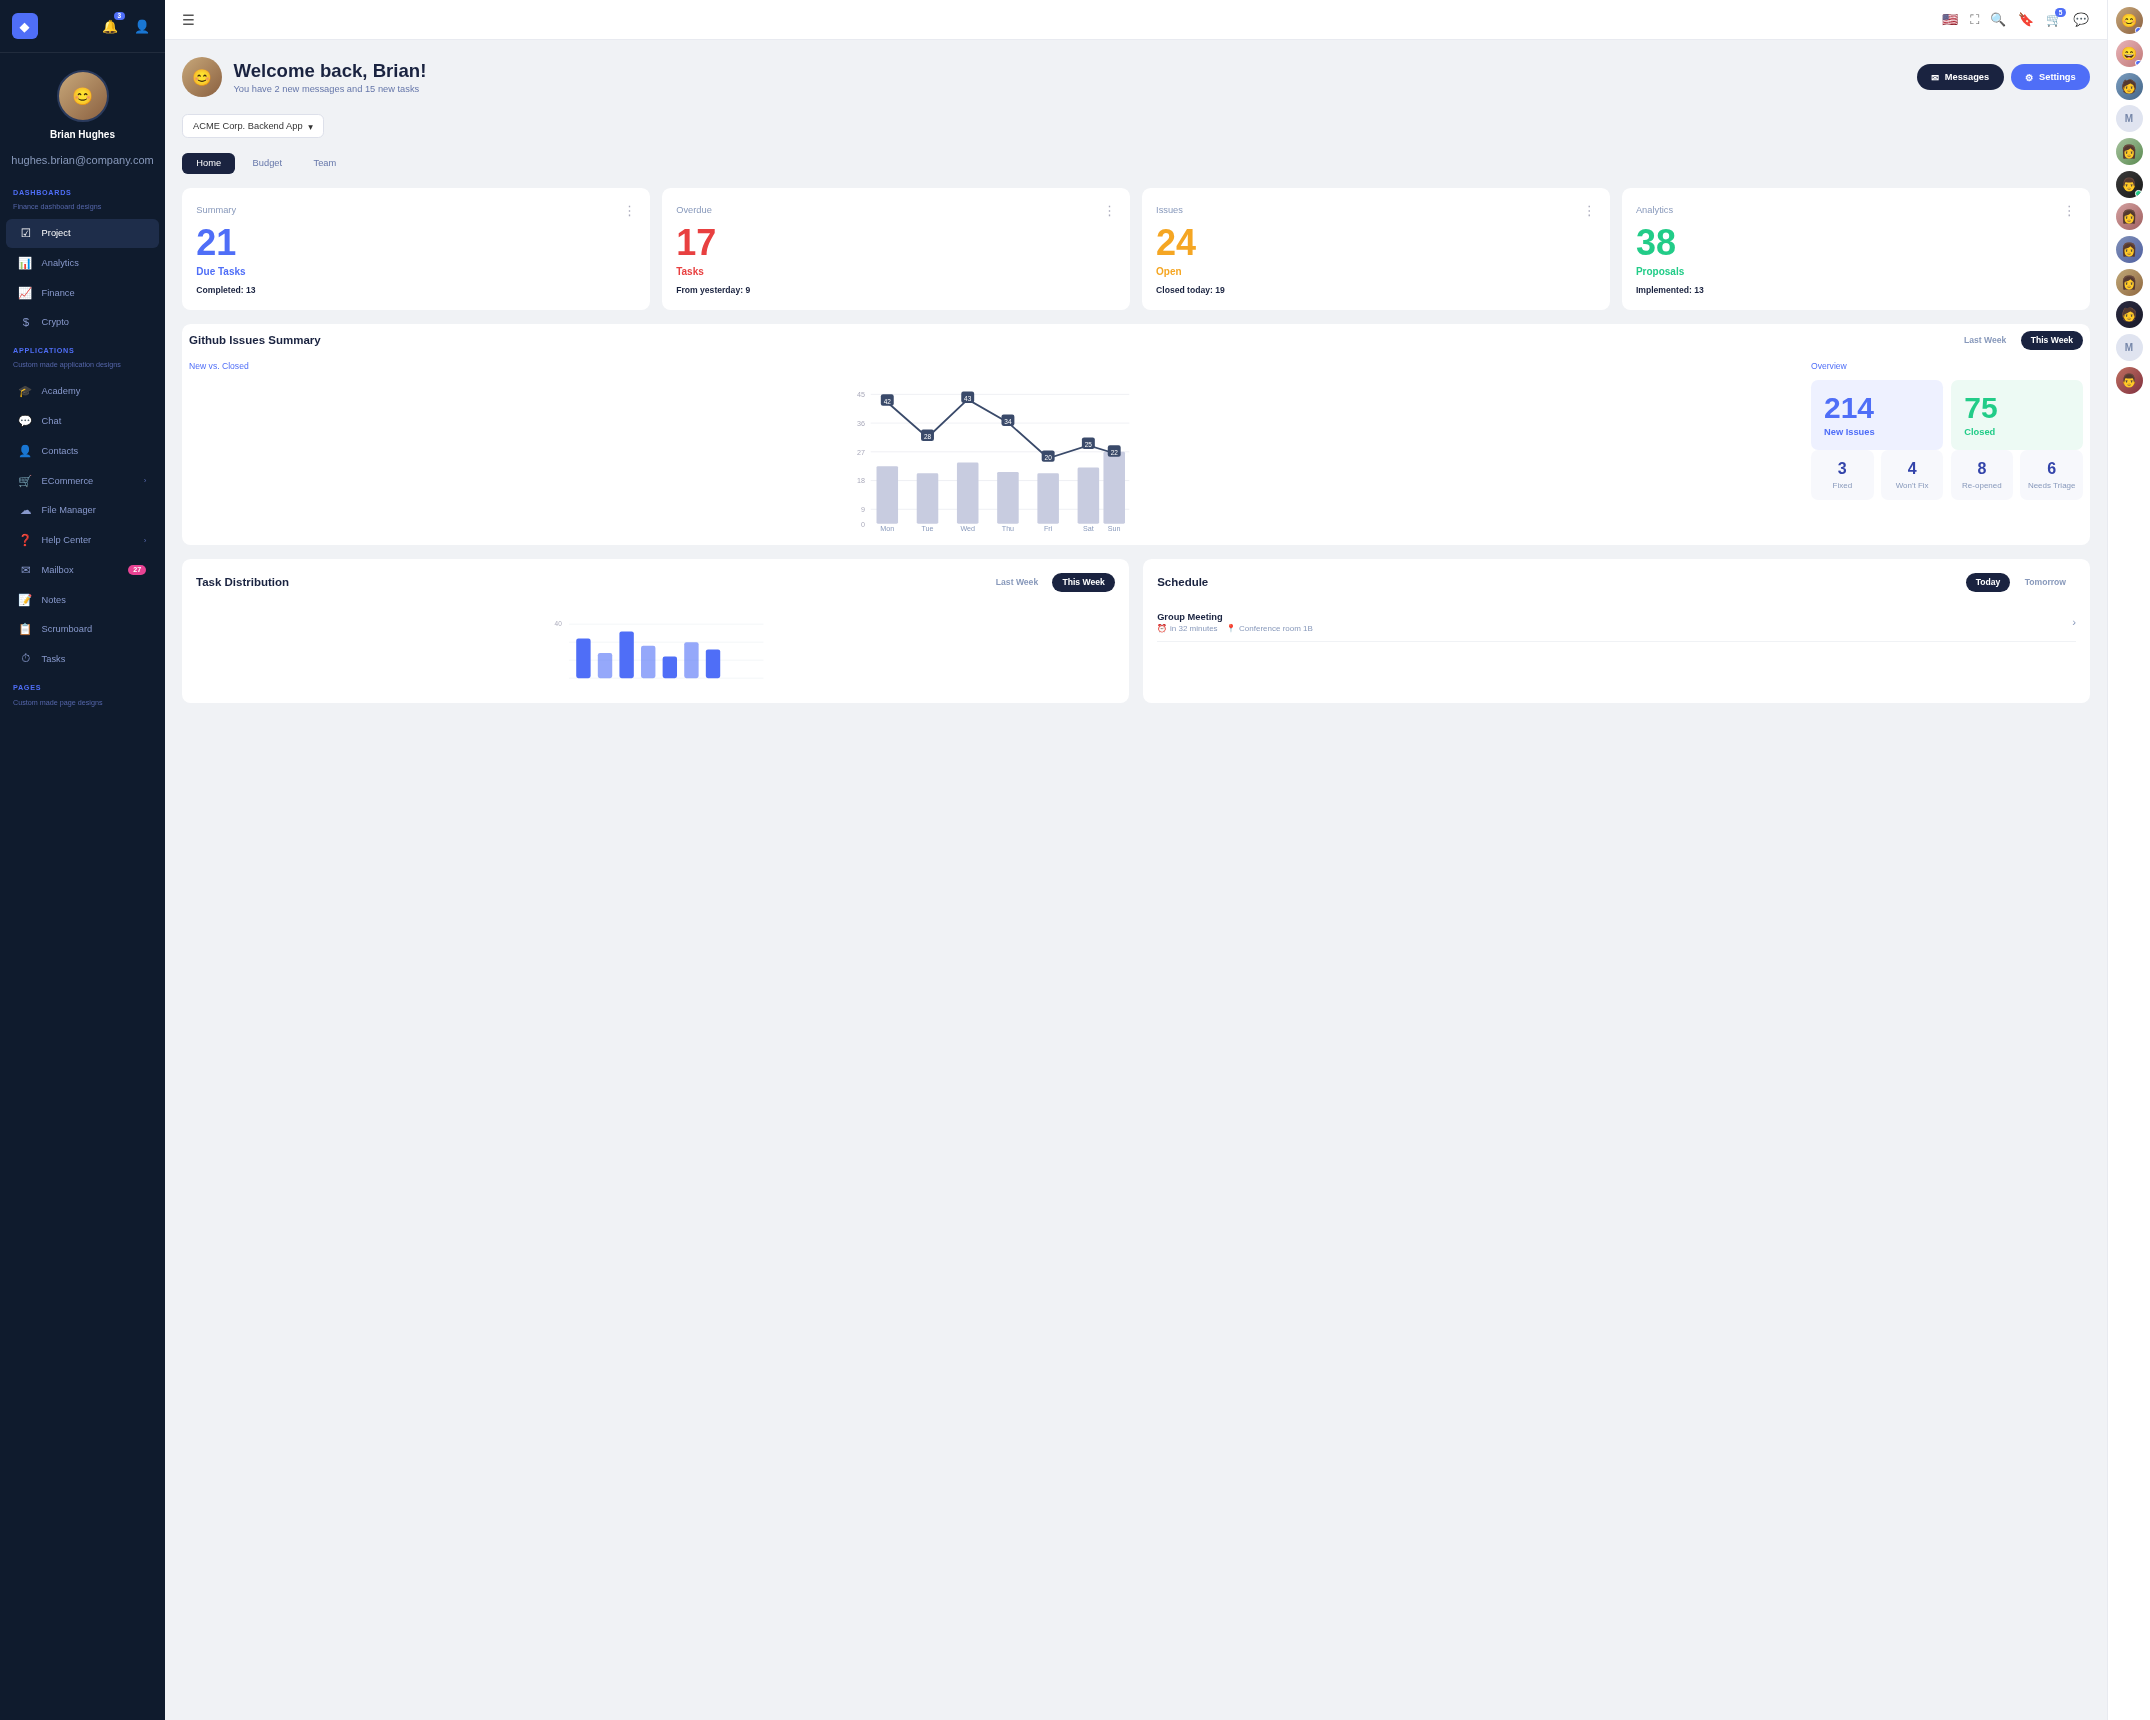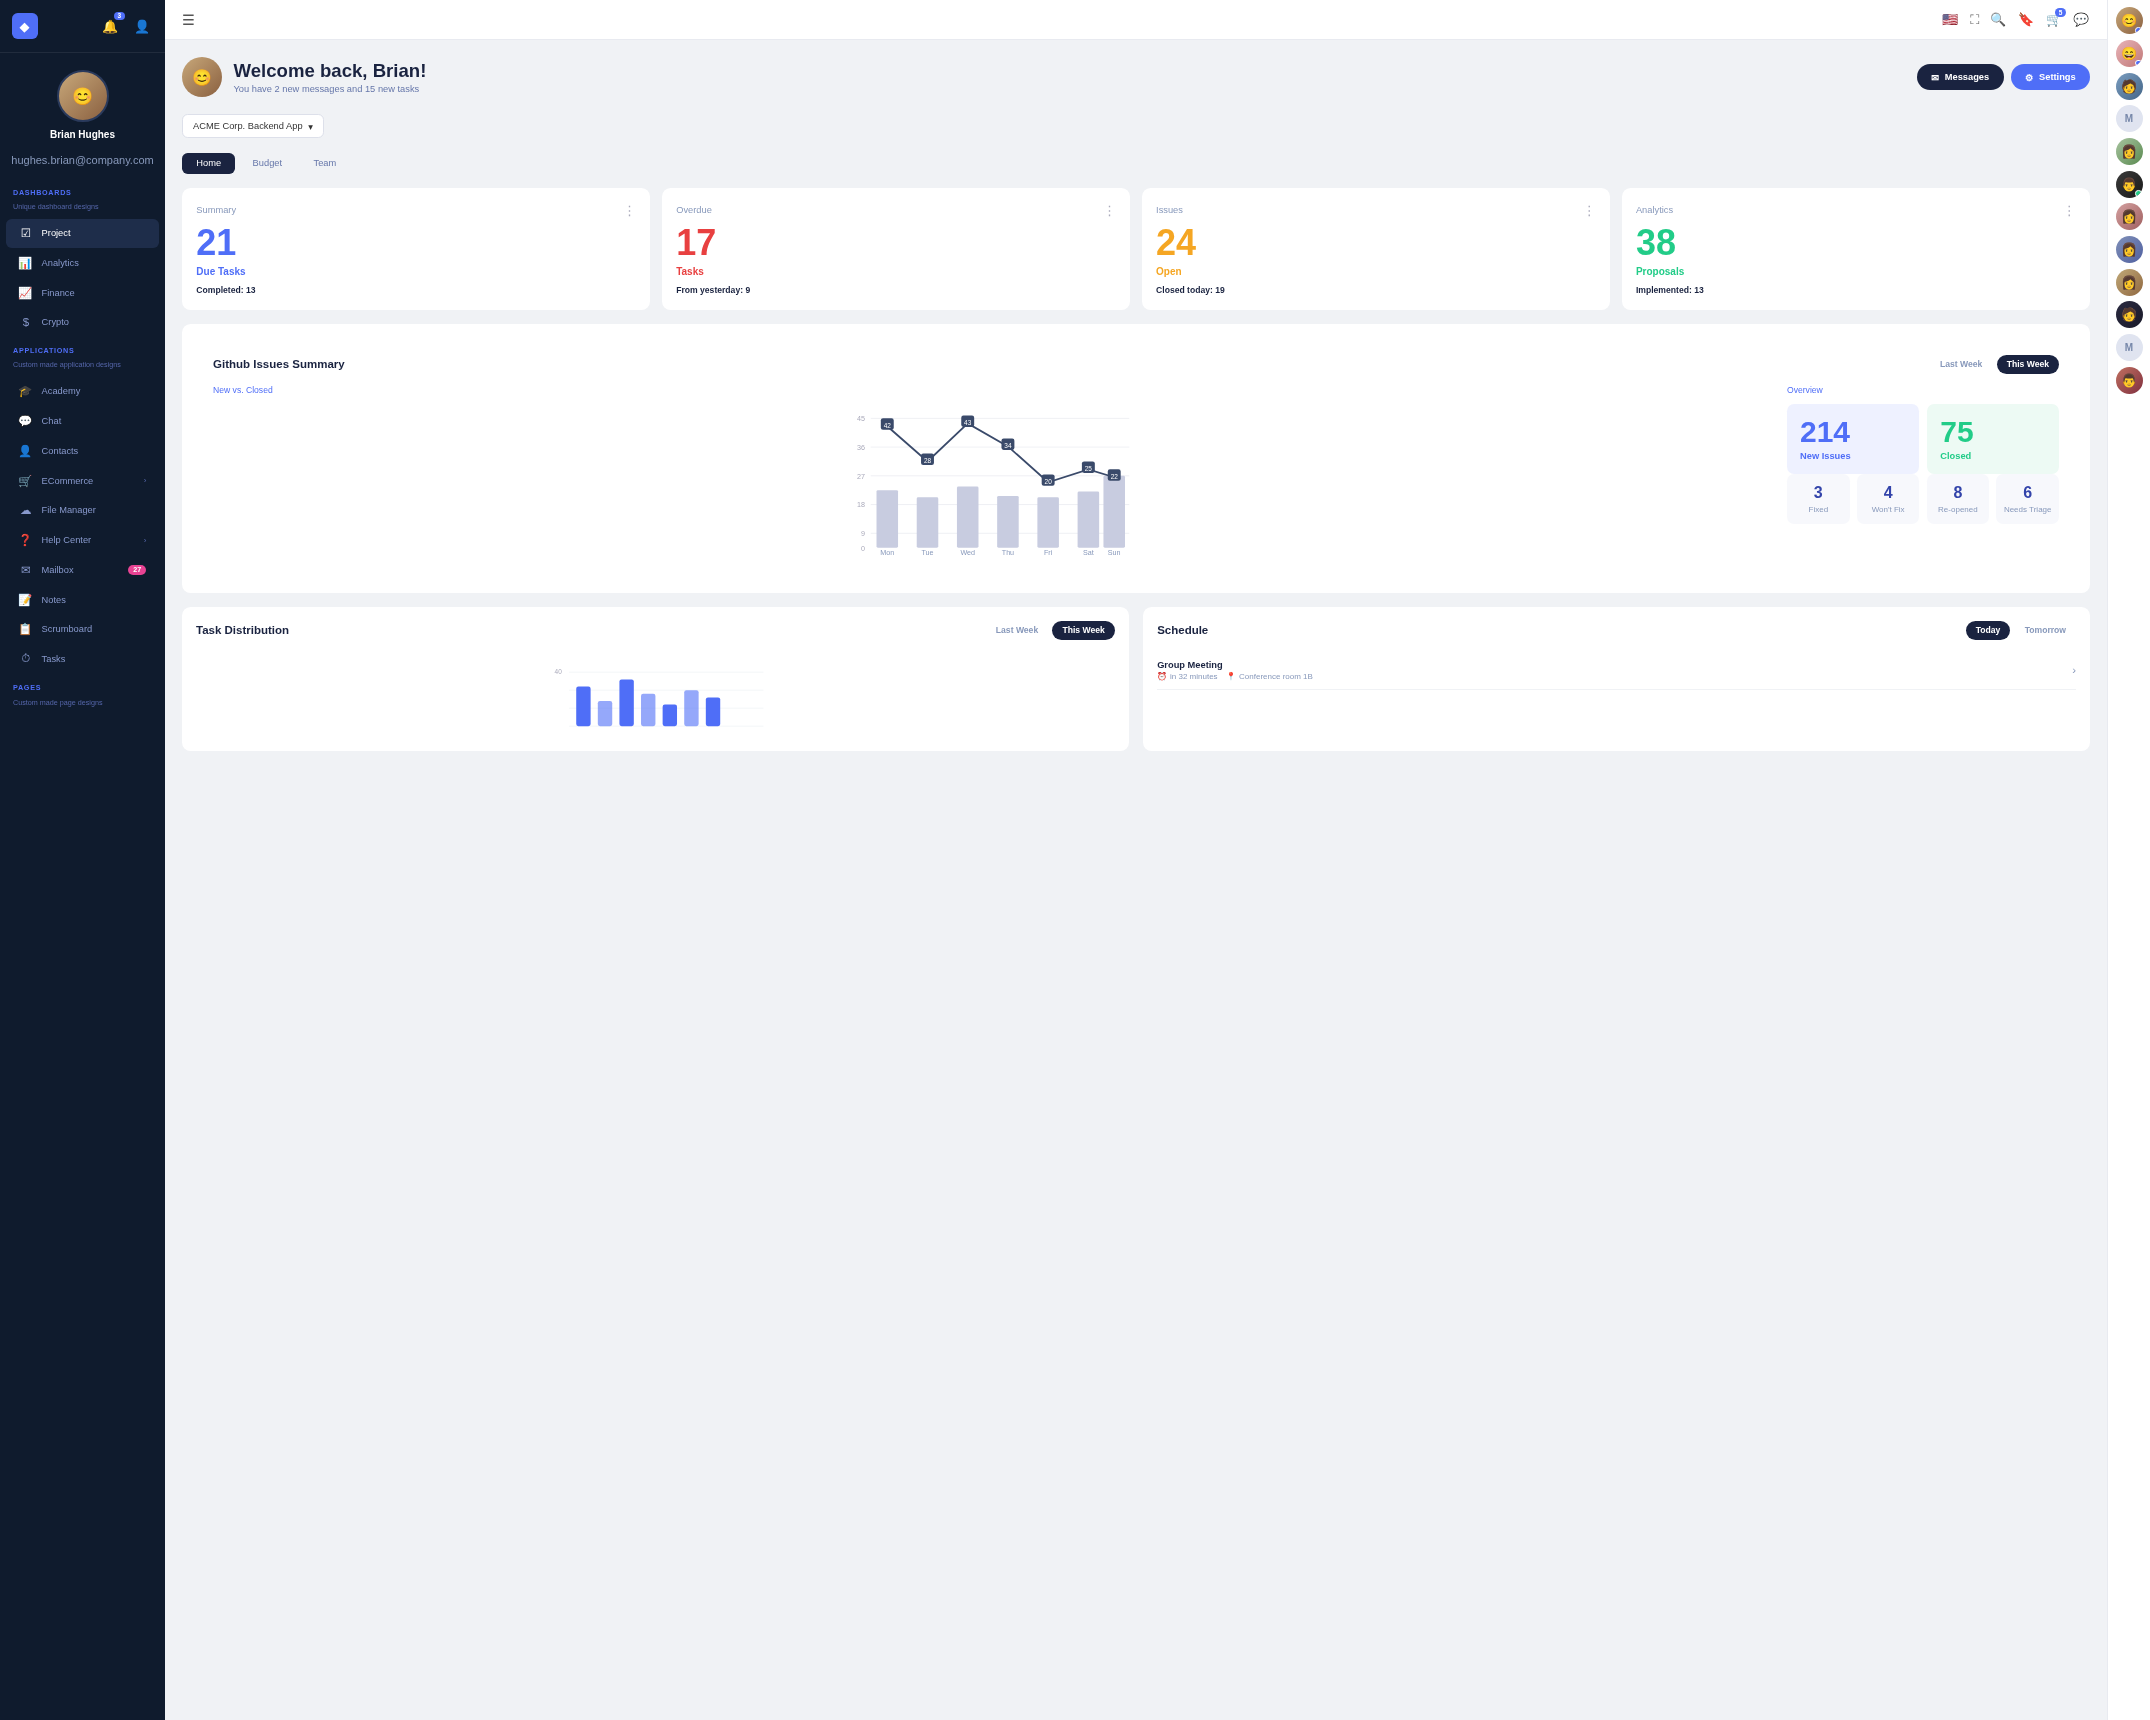--- a/index.html
+++ b/index.html
@@ -195,21 +195,21 @@
     .stat-label { font-size: 10px; font-weight: 600; margin-bottom: 8.6px; }
     .stat-sub { font-size: 8.6px; color: #8899bb; }
     .stat-sub span { font-weight: 700; color: #1a2340; }
     .color-blue { color: #4f6ef7; }
     .color-red { color: #e84040; }
     .color-orange { color: #f5a623; }
     .color-green { color: #22cc88; }
 
     
     .github-section {
-      background: #fff; border-radius: 8.6px; padding: 31px;
+      background: #fff; border-radius: 8.6px; padding: 7px;
       margin-bottom: 14.3px;
     }
     .section-header {
       display: flex; align-items: center; justify-content: space-between;
       margin-bottom: 11.5px;
     }
     .section-title { font-size: 11.5px; font-weight: 700; color: #1a2340; }
     .week-toggle { display: flex; gap: 4.3px; align-items: center; }
     .week-btn {
       padding: 4.3px 10px; border-radius: 14.3px;
@@ -278,21 +278,21 @@
   <div class="user-profile">
     <div class="avatar-lg" style="background: linear-gradient(135deg, #c8a87a, #8a6040); color:#fff; font-size:17px; font-weight:700;">
       
       😊
     </div>
     <div class="user-name">Brian Hughes</div>
     <div class="user-email">hughes.brian@company.com</div>
   </div>
 
   <div class="sidebar-section-label">DASHBOARDS</div>
-  <div class="sidebar-section-sub">Unique dashboard designs</div>
+  <div class="sidebar-section-sub">Finance dashboard designs</div>
 
   <div class="nav-item active">
     <span class="nav-icon">☑</span>
     <span>Project</span>
   </div>
   <div class="nav-item">
     <span class="nav-icon">📊</span>
     <span>Analytics</span>
   </div>
   <div class="nav-item">

